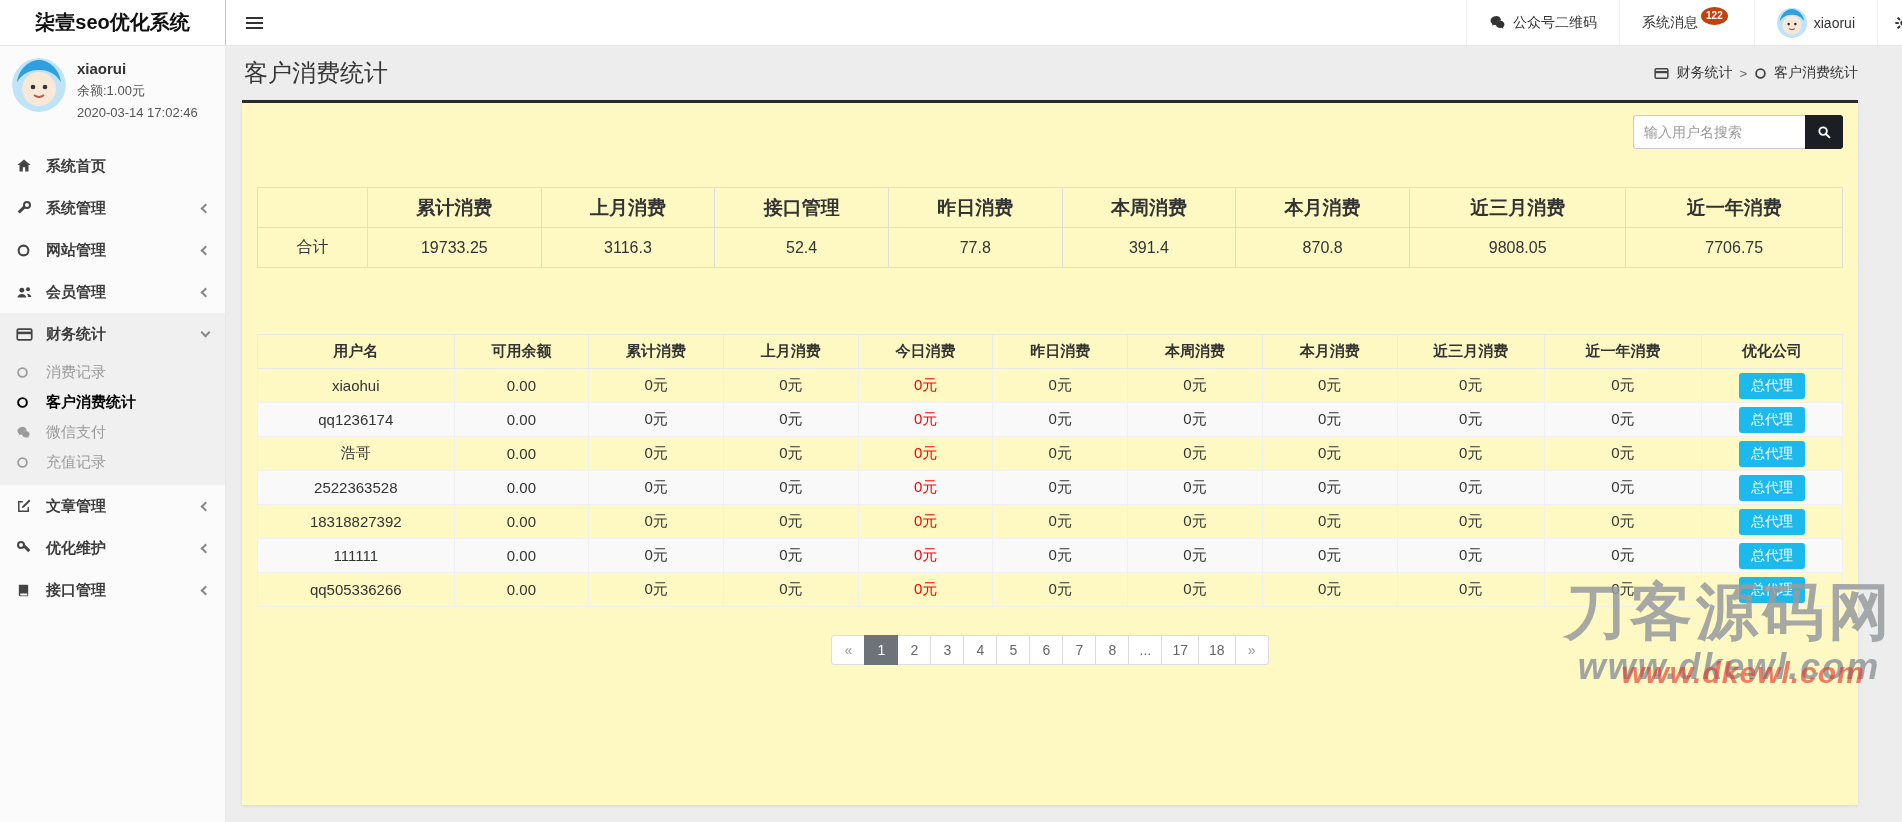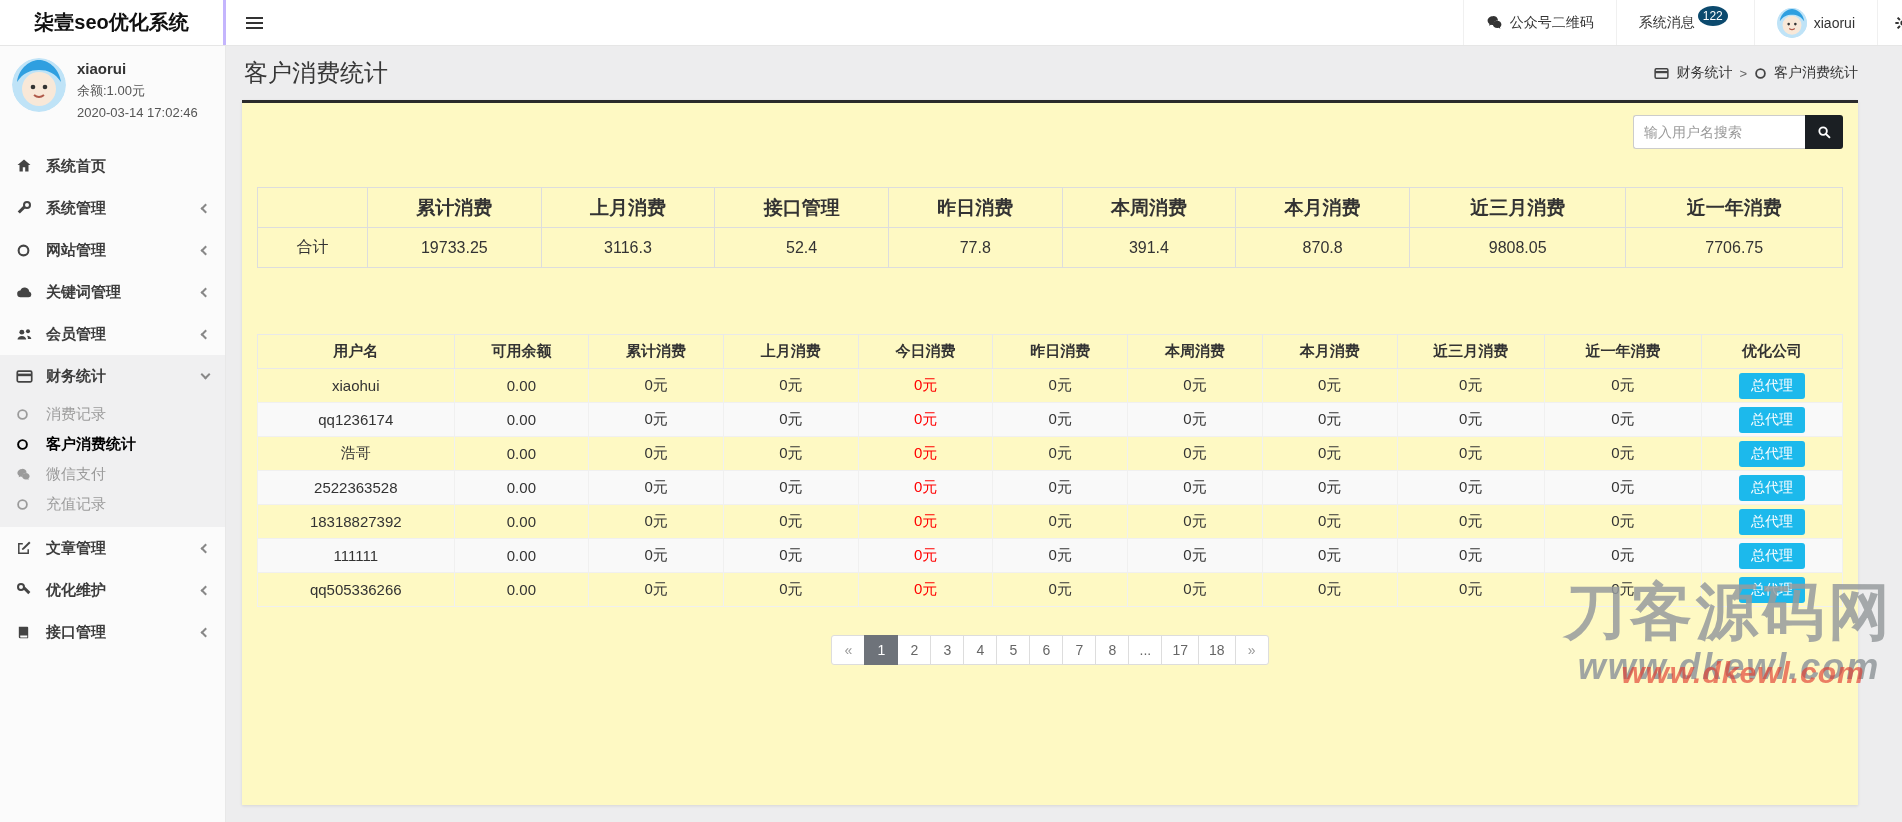--- a/index.html
+++ b/index.html
@@ -7,30 +7,30 @@
   body {
     font-family:"Liberation Sans","DejaVu Sans",sans-serif;
     background:#ededee; position:relative; overflow:hidden; color:#333;
   }
   svg { display:block; }
 
   
   .topbar { position:absolute; top:0; left:0; right:0; height:46px; background:#fff;
             border-bottom:1px solid #e6e6e6; display:flex; align-items:stretch; z-index:20; }
   .brand { width:226px; display:flex; align-items:center; justify-content:center;
-           font-size:20px; font-weight:bold; color:#101010; border-right:3px solid #c4b5fd; }
+           font-size:20px; font-weight:bold; color:#101010; border-right:1px solid #c4b5fd; }
   .hamburger-btn { width:56px; display:flex; align-items:center; justify-content:center; cursor:pointer; }
   .hamburger { position:relative; width:17px; height:2px; background:#333;
                box-shadow:0 -5px 0 #333, 0 5px 0 #333; }
   .topbar-right { margin-left:auto; display:flex; align-items:stretch; }
   .topbar-item { display:flex; align-items:center; gap:7px; padding:0 22px;
                  border-left:1px solid #f0f0f0; font-size:14px; color:#333; cursor:pointer; position:relative; }
   .topbar-item svg { color:#333; }
-  .badge { display:inline-block; background:#0c4a6e; color:#fff; font-size:12px; line-height:1;
-           padding:4px 5px; border-radius:50%; transform:translate(-4px,-7px); min-width:21px; text-align:center; }
+  .badge { display:inline-block; background:#c2410c; color:#fff; font-size:10px; line-height:1;
+           padding:4px 5px; border-radius:50%; transform:translate(-4px,-7px); min-width:21px; text-align:center;font-weight:bold; }
   .mini-avatar { width:30px; height:30px; border-radius:50%; overflow:hidden; background:#bfe3f7; }
   .gear-item { padding:0 2px 0 16px; margin-right:-12px; }
 
   
   .sidebar { position:absolute; top:46px; left:0; bottom:0; width:226px; background:#fbfbfb;
              border-right:1px solid #e8e8e8; }
   .user-panel { display:flex; gap:11px; padding:12px 12px 14px 12px; }
   .avatar { width:54px; height:54px; border-radius:50%; overflow:hidden; flex:0 0 54px; }
   .user-info { font-size:13px; color:#555; padding-top:2px; }
   .user-name { font-size:15px; font-weight:bold; color:#333; margin-bottom:5px; }
@@ -188,29 +188,20 @@
       <span>系统管理</span>
       <span class="chev left"></span>
     </li>
     <li class="menu-item">
       <span class="mi-icon">
         <svg width="15" height="15" viewBox="0 0 16 16">
             <circle cx="8" cy="8" r="5.2" fill="none" stroke="currentColor" stroke-width="2.2"></circle>
           </svg>
       </span>
       <span>网站管理</span>
-      <span class="chev left"></span>
-    </li>
-    <li class="menu-item">
-      <span class="mi-icon">
-        <svg width="17" height="17" viewBox="0 0 16 16" fill="currentColor">
-            <path d="M4.5 12.5a3.2 3.2 0 0 1-.4-6.4 4.3 4.3 0 0 1 8.3.9 2.8 2.8 0 0 1-.6 5.5z"></path>
-          </svg>
-      </span>
-      <span>关键词管理</span>
       <span class="chev left"></span>
     </li>
     <li class="menu-item">
       <span class="mi-icon">
         <svg width="17" height="17" viewBox="0 0 16 16" fill="currentColor">
             <circle cx="5.5" cy="5.8" r="2.3"></circle>
             <path d="M1.4 12.8c0-2.2 1.9-3.5 4.1-3.5s4.1 1.3 4.1 3.5z"></path>
             <circle cx="11.3" cy="5" r="1.9"></circle>
             <path d="M10.4 9.1c2.3 0 4 1.3 4 3.2h-3.2a4.6 4.6 0 0 0-.8-3.2z"></path>
           </svg>

